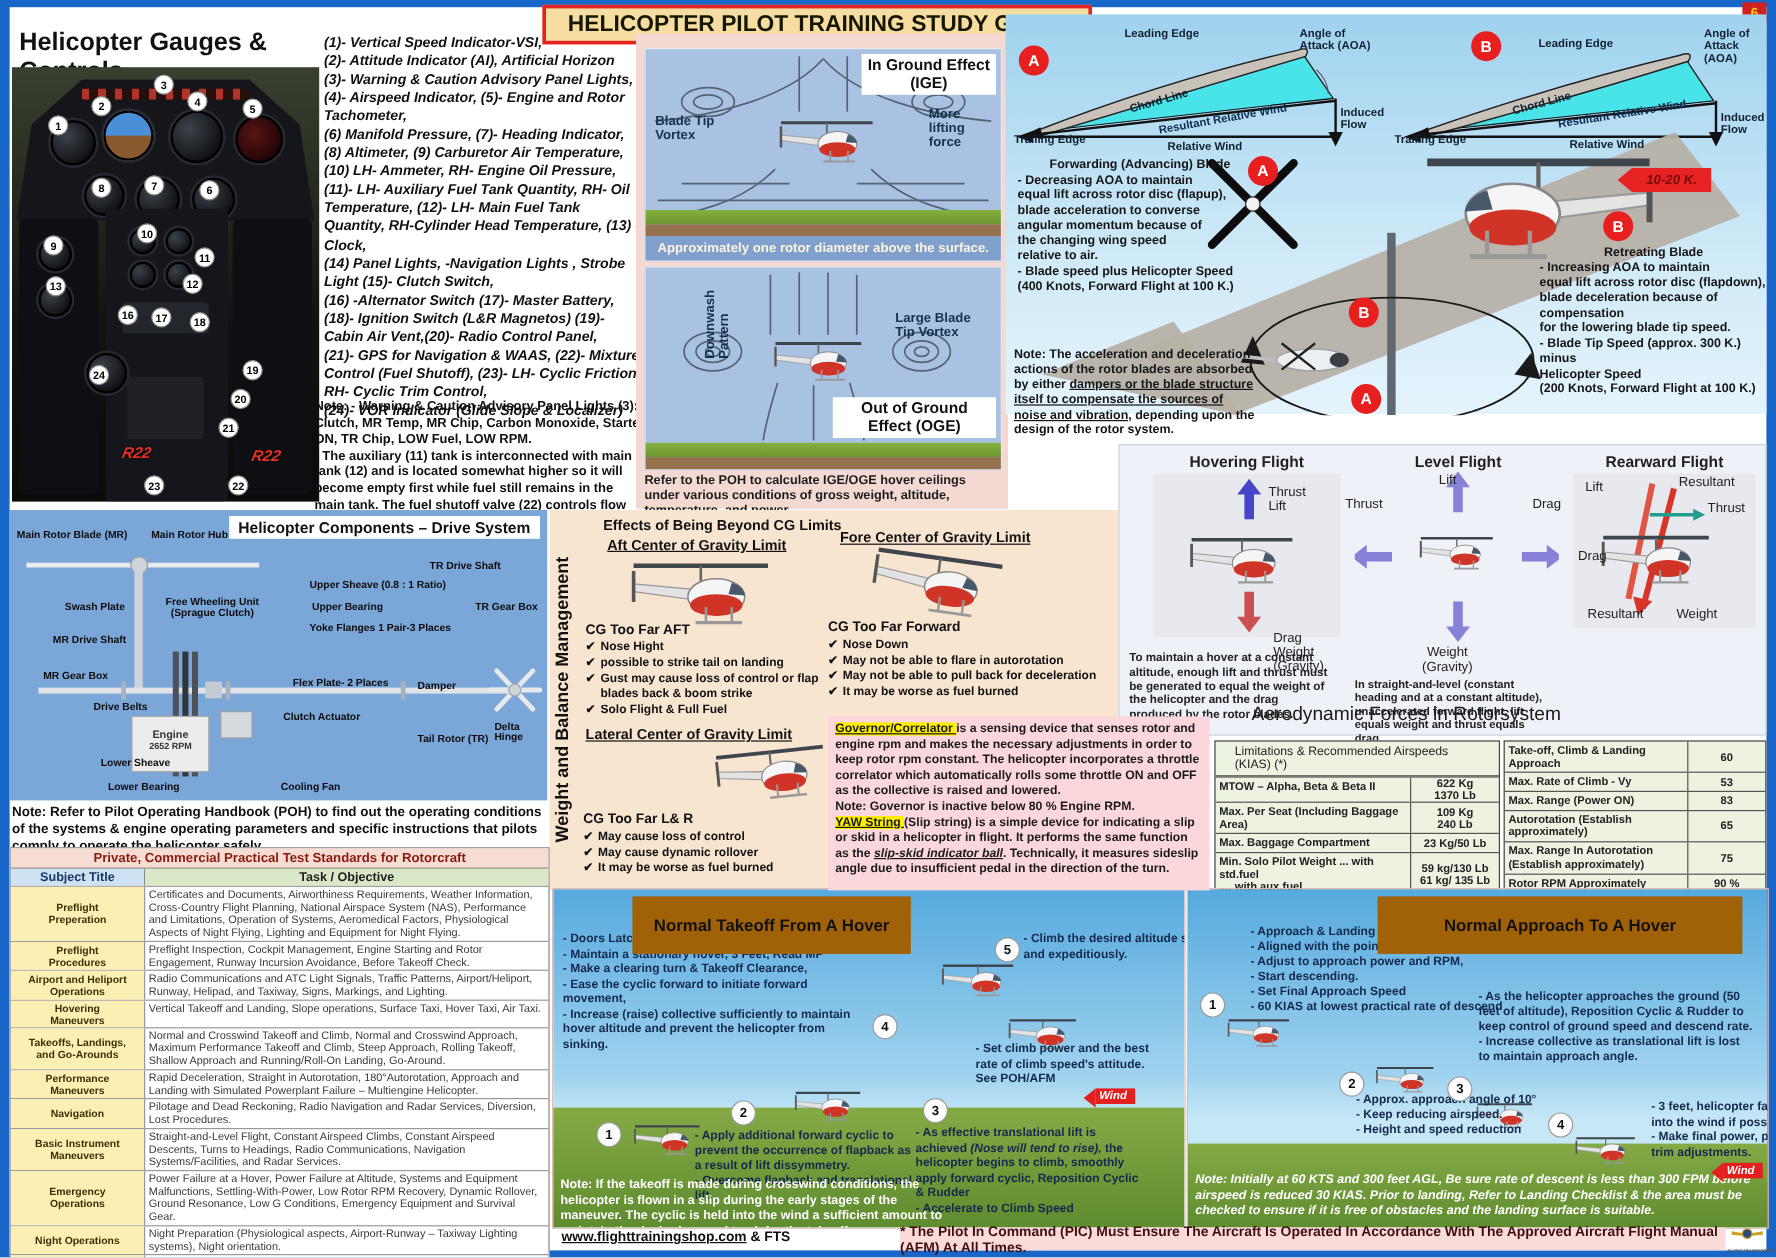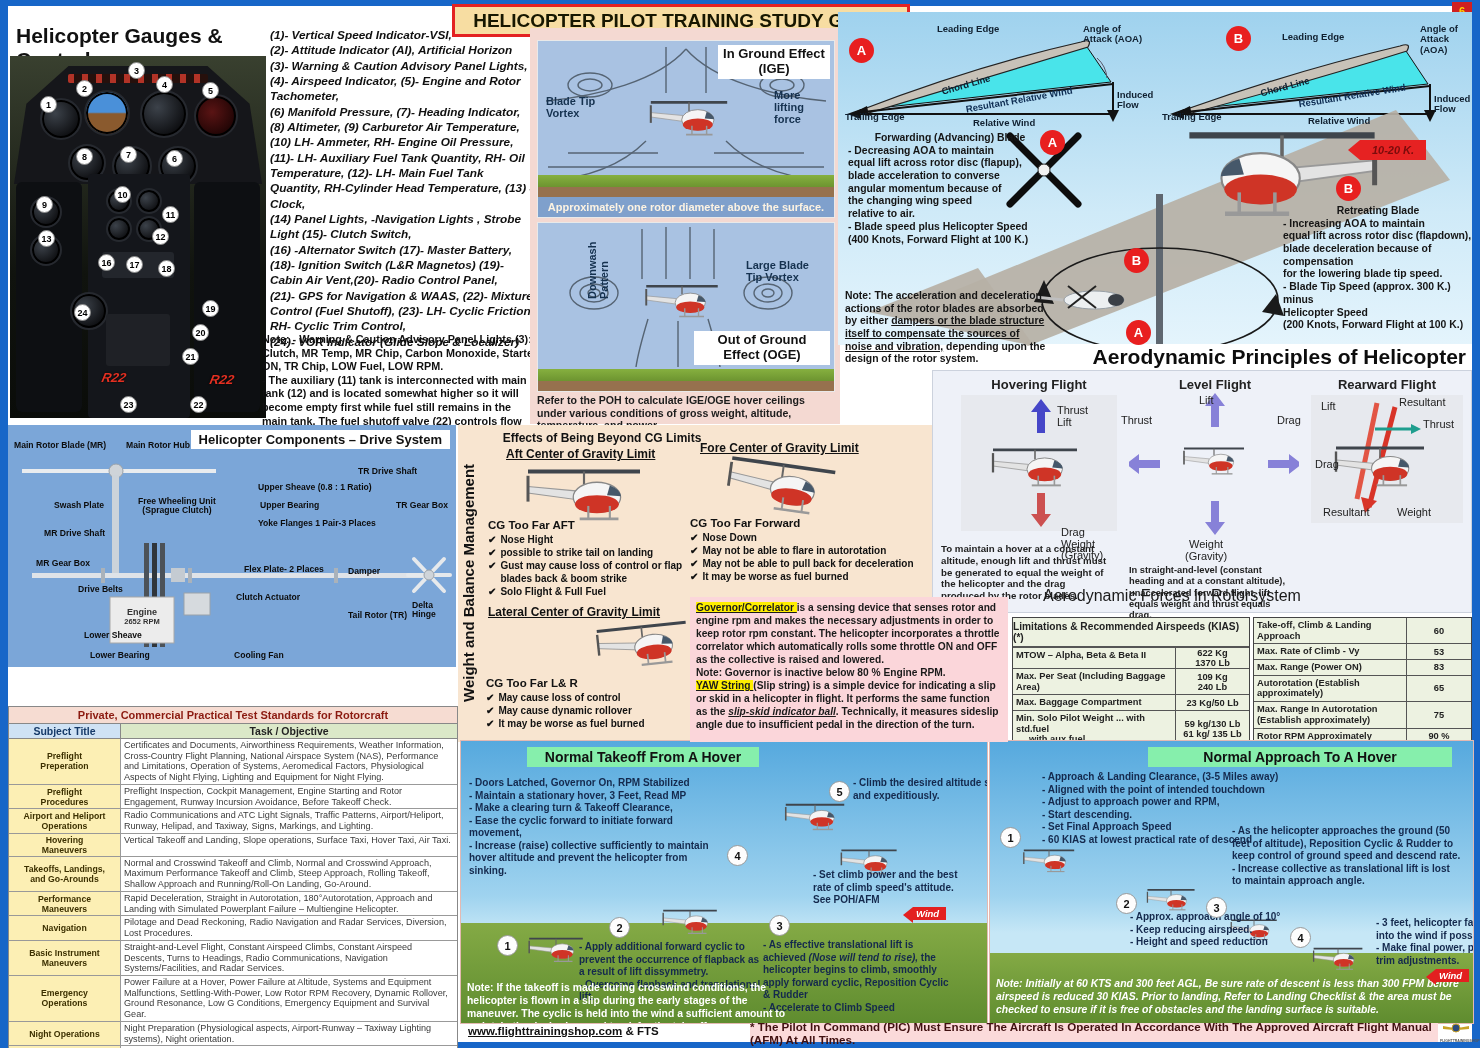--- a/index.html
+++ b/index.html
@@ -67,36 +67,36 @@
   
   .ltab{position:absolute;background:#edf2e1;border:1px solid #444;box-sizing:border-box;font-size:9.3px;color:#222}
   .lrow{display:grid;border-top:1px solid #555}
   .lrow:first-child{border-top:none}
   .lcell{padding:2px 3px;font-weight:700;white-space:pre-line;line-height:1.15}
   .lval{border-left:1px solid #555;display:flex;align-items:center;justify-content:center;text-align:center;font-weight:700;white-space:pre-line}
   #ltleft .lrow{grid-template-columns:162px 1fr}
   #ltright .lrow{grid-template-columns:152px 1fr}
   #ltleft .lrow:last-child .lcell{ } 
   #ltright .lrow:last-child .lcell{font-style:italic}
-  #lthead{padding:3px 0;font-weight:700;font-size:10.2px;border-bottom:1px solid #555}
+  #lthead{padding:3px 16px;font-weight:400;font-size:10.2px;border-bottom:1px solid #555}
   
   #pts{left:8px;top:706px;width:450px;background:#fff;border:1px solid #888;box-sizing:border-box}
   #ptstitle{background:#f6dcd2;color:#8b1a10;font-weight:700;font-size:11px;text-align:center;padding:2px;border-bottom:1px solid #888}
   #ptshead{display:grid;grid-template-columns:112px 1fr;border-bottom:1px solid #888}
   #ptshead .c1{background:#cfe2f4;color:#163a68;font-weight:700;font-size:10.5px;text-align:center;padding:1px;border-right:1px solid #888}
   #ptshead .c2{background:#dbe8c8;color:#222;font-weight:700;font-size:10.5px;text-align:center;padding:1px}
   .ptsrow{display:grid;grid-template-columns:112px 1fr;border-bottom:1px solid #999}
   .ptsrow:last-child{border-bottom:none}
   .ptssub{background:#fcefb4;color:#3c3000;font-weight:700;font-size:8.7px;text-align:center;display:flex;align-items:center;justify-content:center;border-right:1px solid #999;white-space:pre-line;line-height:1.15;padding:1px}
   .ptstask{color:#3a3a3a;font-size:9.1px;line-height:1.18;padding:1px 3px}
   
   .scene{position:absolute;overflow:hidden;border:1px solid #e3b9b2}
   .skybg{position:absolute;left:0;top:0;width:100%;height:100%;background:linear-gradient(#56a9de,#9fd3ef 55%,#c6e7f6 68%)}
   .groundbg{position:absolute;left:0;width:100%;background:linear-gradient(#84aa45,#5f8c2f)}
-  .stitle{position:absolute;background:#86efac;color:#111;font-weight:700;font-size:14px;text-align:center;padding:2px 4px;z-index:5}
+  .stitle{position:absolute;background:#a16207;color:#111;font-weight:700;font-size:14px;text-align:center;padding:16px 4px;z-index:5}
   .snav{position:absolute;font-weight:700;font-size:10px;color:#14294d;line-height:1.25;z-index:4;white-space:pre-line}
   .swhite{position:absolute;font-weight:700;font-size:10.4px;color:#fff;line-height:1.25;z-index:4}
   .stepnum{position:absolute;width:19px;height:19px;border-radius:50%;background:#fdfdfd;border:1px solid #9a9a9a;color:#111;font-weight:700;font-size:11px;display:flex;align-items:center;justify-content:center;z-index:5}
   .wind{position:absolute;background:#e32020;color:#fff;font-style:italic;font-weight:700;font-size:9.5px;padding:1px 7px 1px 3px;z-index:6}
   .wind::before{content:"";position:absolute;left:-10px;top:0;border-top:8px solid transparent;border-bottom:8px solid transparent;border-right:10px solid #e32020}
   .heli{position:absolute;z-index:3}
   
   #footsite{left:468px;top:1025px;width:280px;font-weight:700;font-size:11.5px;color:#111;z-index:6}
   #footsite .lnk{text-decoration:underline}
   #disc{left:750px;top:1023px;width:688px;height:19px;background:#fbdada;color:#401010;font-weight:700;font-size:11.6px;display:flex;align-items:center;justify-content:center;z-index:6}
@@ -349,21 +349,20 @@
 blade deceleration because of
 compensation
 for the lowering blade tip speed.
 - Blade Tip Speed (approx. 300 K.) minus
 Helicopter Speed
 (200 Knots, Forward Flight at 100 K.)</div>
   </div>
   <div class="blkt" style="left:845px;top:290px;width:202px">
     <span>Note: The acceleration and deceleration actions of the rotor blades are absorbed by either </span><span class="u">dampers or the blade structure itself to compensate the sources of noise and vibration,</span><span> depending upon the design of the rotor system.</span>
   </div>
-  <div class="abs" id="principles">Aerodynamic Principles of Helicopter</div>
 
   <div class="abs" id="forces">
     <div class="fhead" style="left:28px;top:6px;width:156px">Hovering Flight</div>
     <div class="fbox" style="left:28px;top:24px;width:156px;height:136px">
       <svg width="156" height="136">
         <g transform="translate(70,4)">
             <use href="#fa" width="20" height="34" fill="#4646c8"></use>
           </g>
         <g transform="translate(70,98) rotate(180 10 17)">
             <use href="#fa" width="20" height="34" fill="#cc5050"></use>
@@ -463,20 +462,21 @@
     <span class="dlab" style="left:236px;top:140px">Flex Plate- 2 Places</span>
     <span class="dlab" style="left:250px;top:58px">Upper Sheave (0.8 : 1 Ratio)</span>
     <span class="dlab" style="left:252px;top:76px">Upper Bearing</span>
     <span class="dlab" style="left:250px;top:94px">Yoke Flanges 1 Pair-3 Places</span>
     <span class="dlab" style="left:350px;top:42px">TR Drive Shaft</span>
     <span class="dlab" style="left:340px;top:142px">Damper</span>
     <span class="dlab" style="left:388px;top:76px">TR Gear Box</span>
     <span class="dlab" style="left:404px;top:176px;width:38px">Delta Hinge</span>
     <span class="dlab" style="left:340px;top:186px">Tail Rotor (TR)</span>
   </div>
+  <div class="abs" id="drivenote">Note: Refer to Pilot Operating Handbook (POH) to find out the operating conditions of the systems &amp; engine operating parameters and specific instructions that pilots comply to operate the helicopter safely.</div>
 
   <div class="abs" id="wb">
     <div id="wbside">Weight and Balance Management</div>
     <div class="wbs" style="left:34px;top:6px;width:220px;text-align:center;font-size:12px">Effects of Being Beyond CG Limits</div>
     <div class="wbh" style="left:48px;top:22px">Aft Center of Gravity Limit</div>
     <svg class="heli" style="left:56px;top:40px" width="140" height="56" viewBox="0 0 64 26">
         <use href="#heli"></use>
       </svg>
     <div class="wbs" style="left:30px;top:94px">CG Too Far AFT</div>
     <div class="wblist" style="left:30px;top:108px;width:216px">

